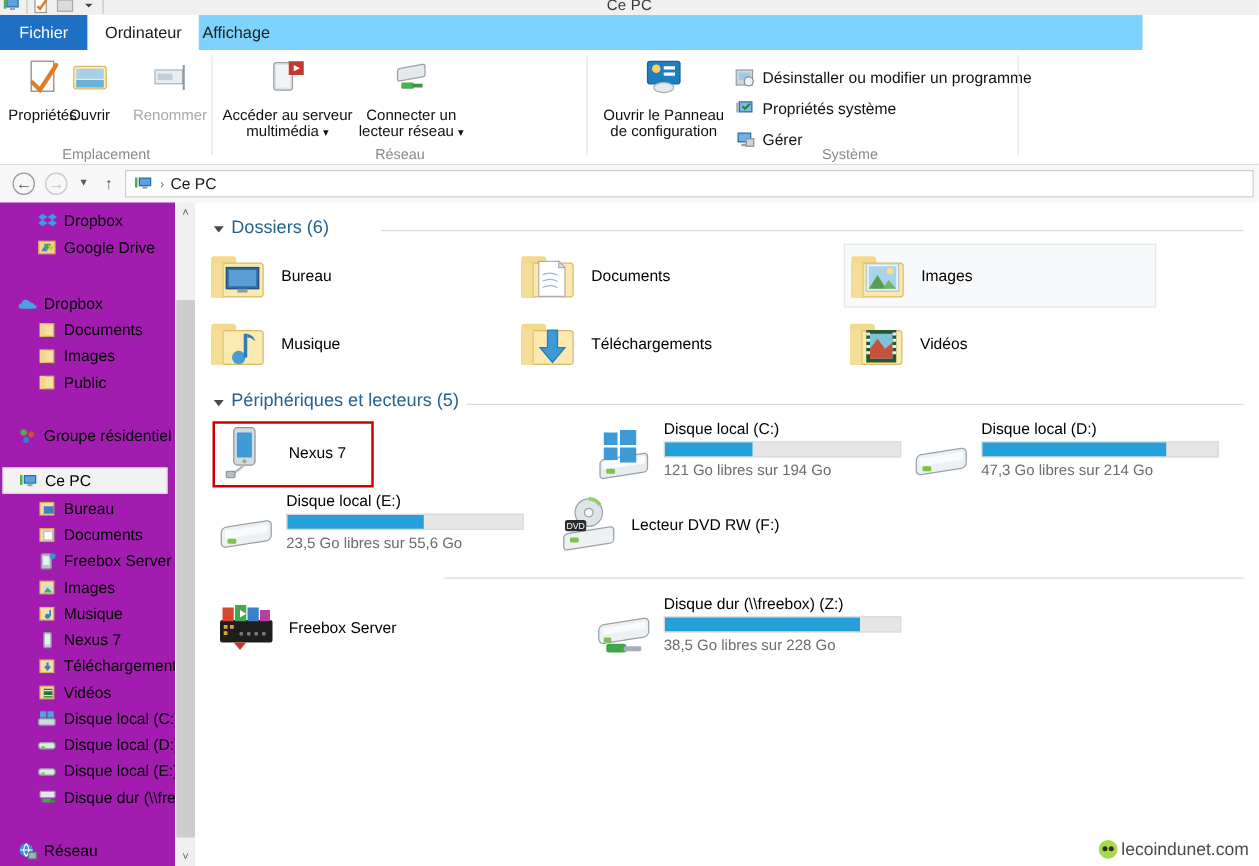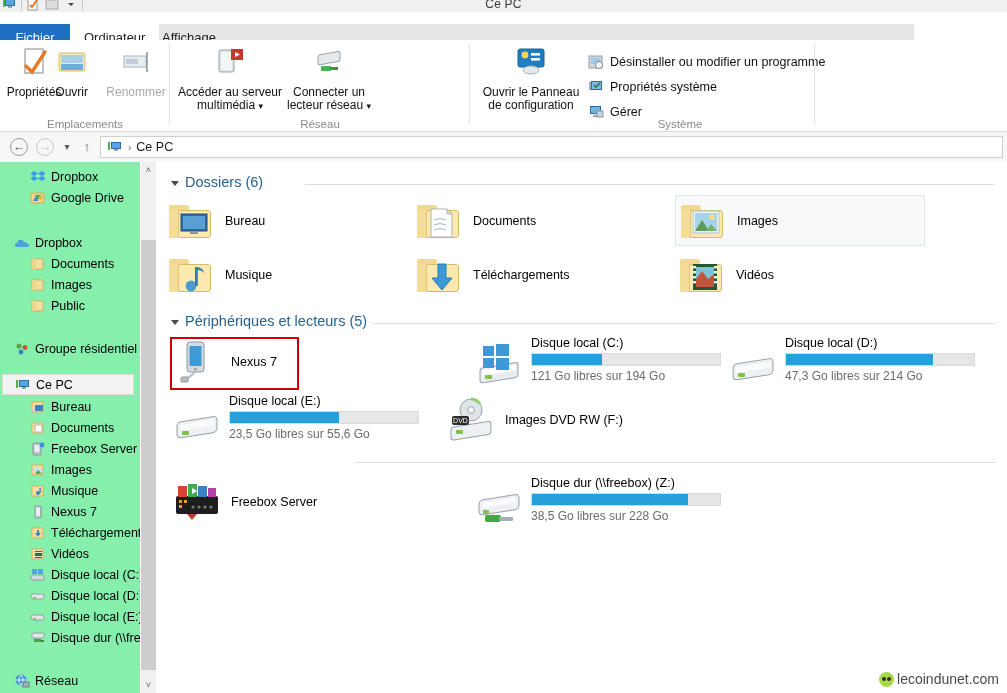--- a/index.html
+++ b/index.html
@@ -23,22 +23,21 @@
   .qat .sep { width:1px; height:14px; background:#c6c6c6; }
   .qat-ico { width:16px; height:16px; position:relative; }
   .win-title {
     position:absolute; left:0; top:-3px; width:1007px; text-align:center;
     font-size:12px; color:#3b3b3b; letter-spacing:.2px;
   }
 
   
   .tabstrip {
     position:absolute; left:0; top:12px; width:914px; height:28px;
-    background:#e5e5e5;
-    margin-top:12px;
+    background:#7dd3fc;
   }
   .tab {
     position:absolute; top:0; height:28px; line-height:28px;
     padding:0 14px; font-size:13px; color:#1c1c1c; cursor:default;
   }
   .tab.file { background:#1f6fc4; color:#fff; left:0; width:70px; text-align:center; padding:0; }
   .tab.active { background:#fff; color:#1a1a1a; }
 
   
   .ribbon {
@@ -81,21 +80,21 @@
   .addrfield {
     flex:1; height:22px; margin:0 4px 0 2px; background:#fff;
     border:1px solid #cfcfcf; display:flex; align-items:center;
     padding:0 6px; gap:5px; font-size:12.5px; color:#1a1a1a;
   }
   .crumbsep { color:#6b6b6b; font-size:10px; }
 
   
   .navpane {
     position:absolute; left:0; top:162px; width:140px; height:531px;
-    background:#86efac; overflow:hidden;
+    background:#a21caf; overflow:hidden;
   }
   .navscroll {
     position:absolute; left:141px; top:162px; width:15px; height:531px;
     background:#f0f0f0;
   }
   .nsArrow {
     position:absolute; left:0; width:15px; height:16px; line-height:16px;
     text-align:center; font-size:9px; color:#606060; cursor:default;
   }
   .nsThumb {
@@ -248,21 +247,21 @@
       <div class="bigbtn disabled" style="left:106px; width:60px;">
         <span class="ico">
           <svg width="32" height="32" viewBox="0 0 32 32">
               <rect x="4" y="10" width="22" height="11" fill="#e7edf1" stroke="#a8b6bf"></rect>
               <rect x="6" y="13" width="12" height="5" fill="#c3cfd6"></rect>
               <line x1="27" y1="6" x2="27" y2="26" stroke="#8b99a3" stroke-width="1.6"></line>
             </svg>
         </span>
         <span>Renommer</span>
       </div>
-      <div class="glabel">Emplacements</div>
+      <div class="glabel">Emplacement</div>
       <div class="gdiv"></div>
     </div>
 
     <div class="rgroup" style="left:170px; width:300px;">
       <div class="bigbtn" style="left:6px; width:108px;">
         <span class="ico">
           <svg width="32" height="32" viewBox="0 0 32 32">
               <rect x="5" y="4" width="15" height="22" rx="2" fill="#dfe4e7" stroke="#9aa1a6"></rect>
               <rect x="7" y="6" width="11" height="18" fill="#f2f5f6"></rect>
               <rect x="17" y="3" width="12" height="11" fill="#c23a2b"></rect>
@@ -786,21 +785,21 @@
             <circle cx="24" cy="14" r="3.4" fill="#f4f6f7" stroke="#9aa3a9"></circle>
             <path d="M24 3 a11 11 0 0 1 9 5" stroke="#8fcf6f" stroke-width="3" fill="none"></path>
             <g transform="skewY(-9) translate(0,12)">
               <rect x="4" y="20" width="40" height="13" rx="3" fill="#eef1f3" stroke="#96a0a7"></rect>
             </g>
             <rect x="9" y="34" width="7" height="4" rx="1" fill="#7ec24a"></rect>
             <rect x="5" y="20" width="17" height="9" rx="2" fill="#2b2b2b"></rect>
             <text x="13.5" y="27" font-size="7" fill="#fff" text-anchor="middle" font-family="Liberation Sans">DVD</text>
           </svg>
       </span>
-      <span class="tlabel">Images DVD RW (F:)</span>
+      <span class="tlabel">Lecteur DVD RW (F:)</span>
     </div>
 
     <div class="secline" style="left:198px; top:300px; width:640px;"></div>
 
     <div class="tile" style="left:16px; top:316px; width:250px; height:48px;">
       <span class="ticon">
         <svg width="48" height="48" viewBox="0 0 48 48">
             <rect x="3" y="18" width="42" height="18" rx="2" fill="#1e1e1e"></rect>
             <rect x="5" y="8" width="9" height="11" fill="#d6462f"></rect>
             <rect x="15" y="6" width="9" height="13" fill="#44a94e"></rect>

